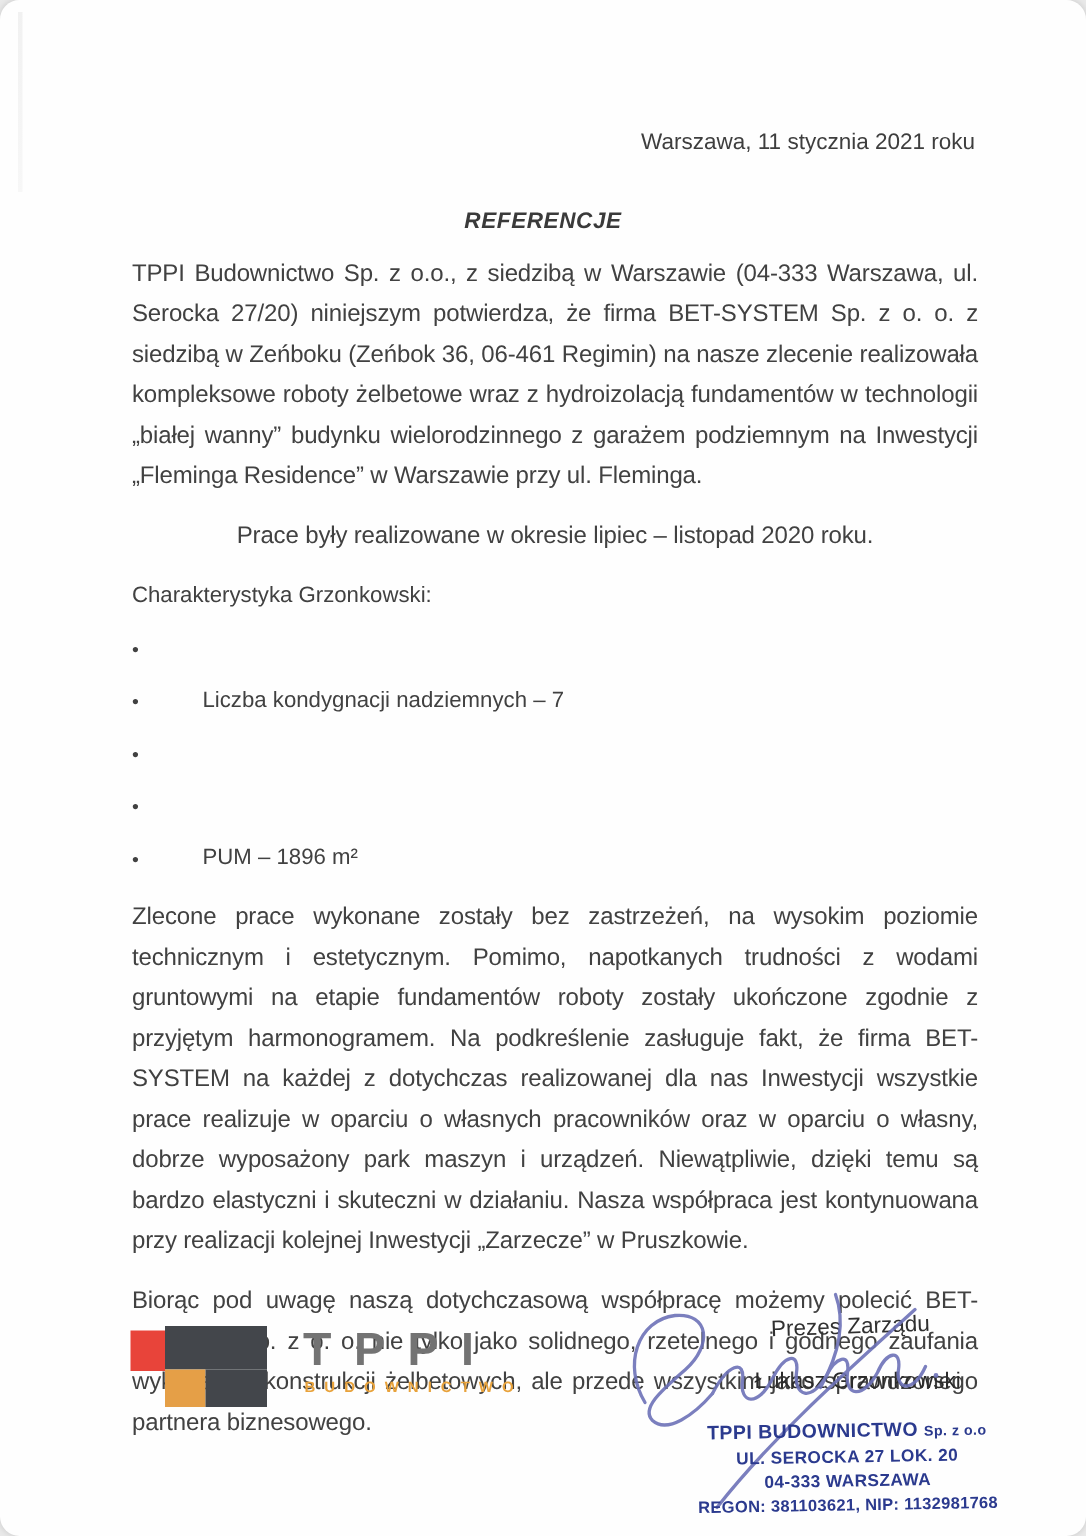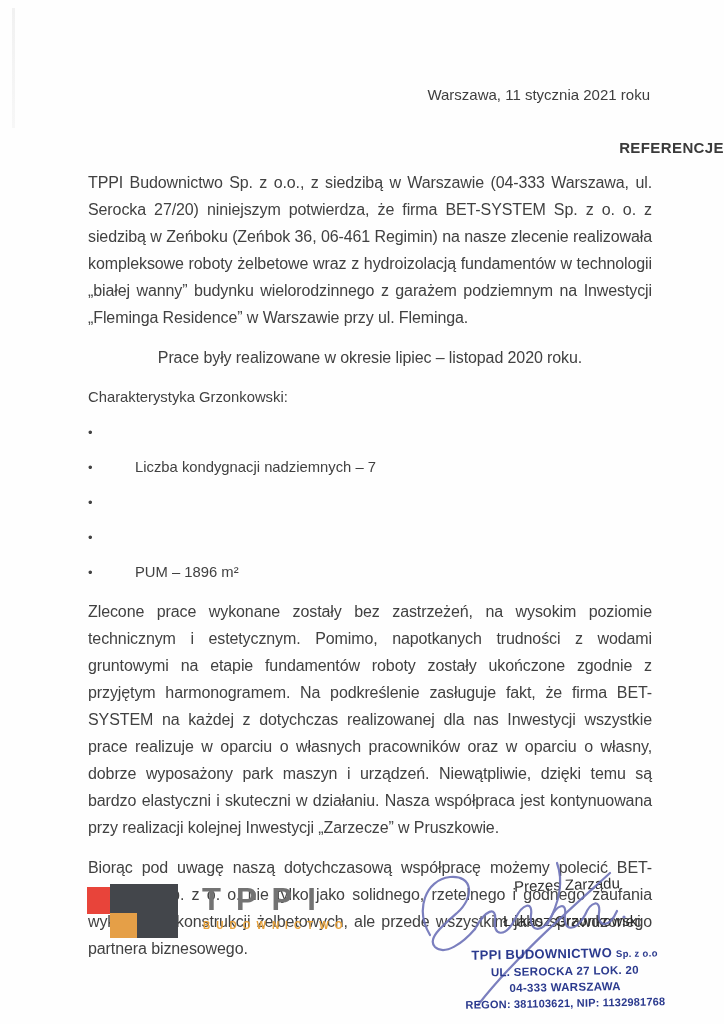--- a/index.html
+++ b/index.html
@@ -5,33 +5,35 @@
   html,body{margin:0;padding:0;background:#e9e9e9;}
   .page{
     position:relative;
     width:724px;height:1024px;
     margin:0 auto;
     background:#fefefe;
     font-family:"Liberation Sans", sans-serif;
     color:#414141;
     overflow:hidden;
     box-shadow:0 0 4px rgba(0,0,0,.15);
+    border-radius:13px;
   }
   .scan-smudge{
     position:absolute;left:12px;top:8px;width:3px;height:120px;
     background:linear-gradient(#f1f1f1,#f7f7f7);
   }
   .date-line{
     position:absolute;top:86px;right:74px;
     font-size:15px;color:#3e3e3e;
   }
   .doc-title{
     position:absolute;top:139px;left:0;width:100%;
-    text-align:right;font-weight:bold;font-size:15px;color:#3a3a3a;
+    text-align:center;font-weight:bold;font-size:15px;color:#3a3a3a;
     letter-spacing:.4px;
+    font-style:italic;
   }
   .body-flow{
     position:absolute;top:169px;left:88px;right:72px;
   }
   .para{
     font-size:16px;line-height:27px;text-align:justify;
     margin:0 0 13px 0;letter-spacing:-0.1px;
   }
   .para.no-just{text-align:center;}
   .char-heading{

